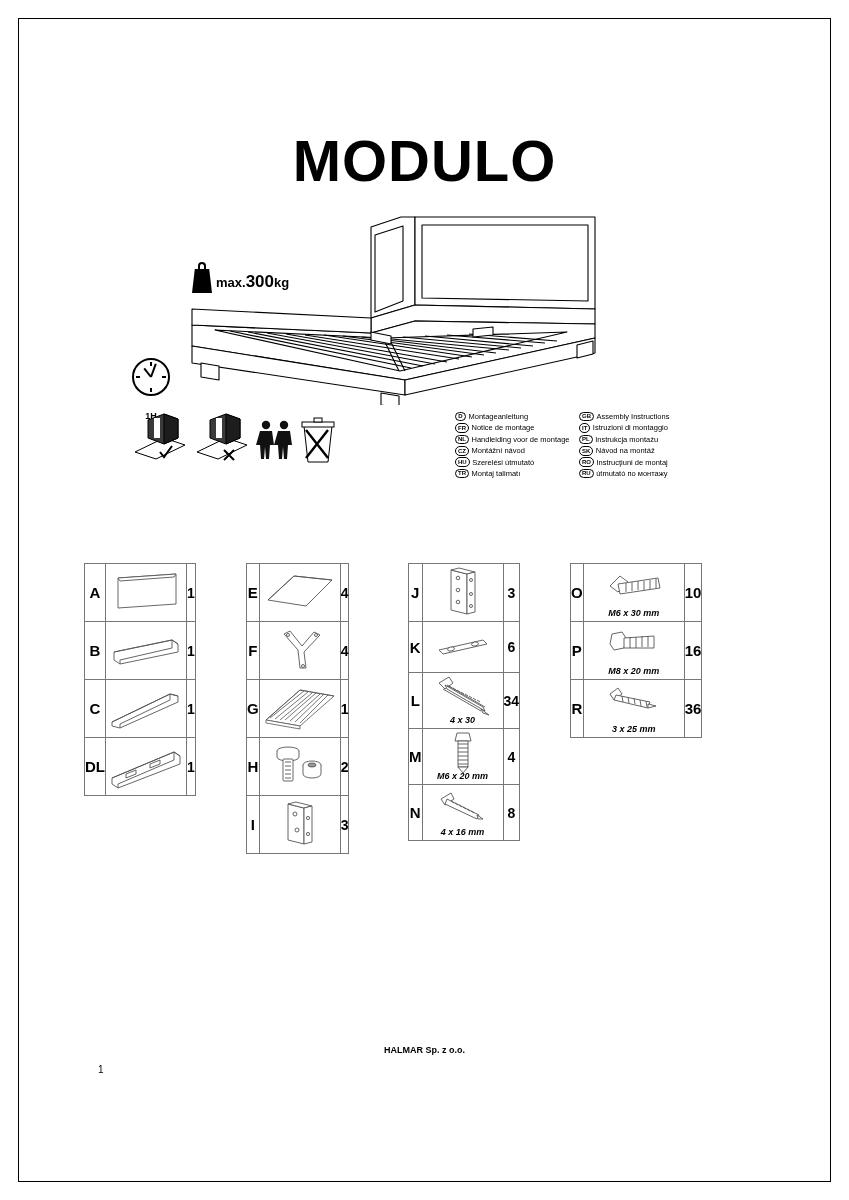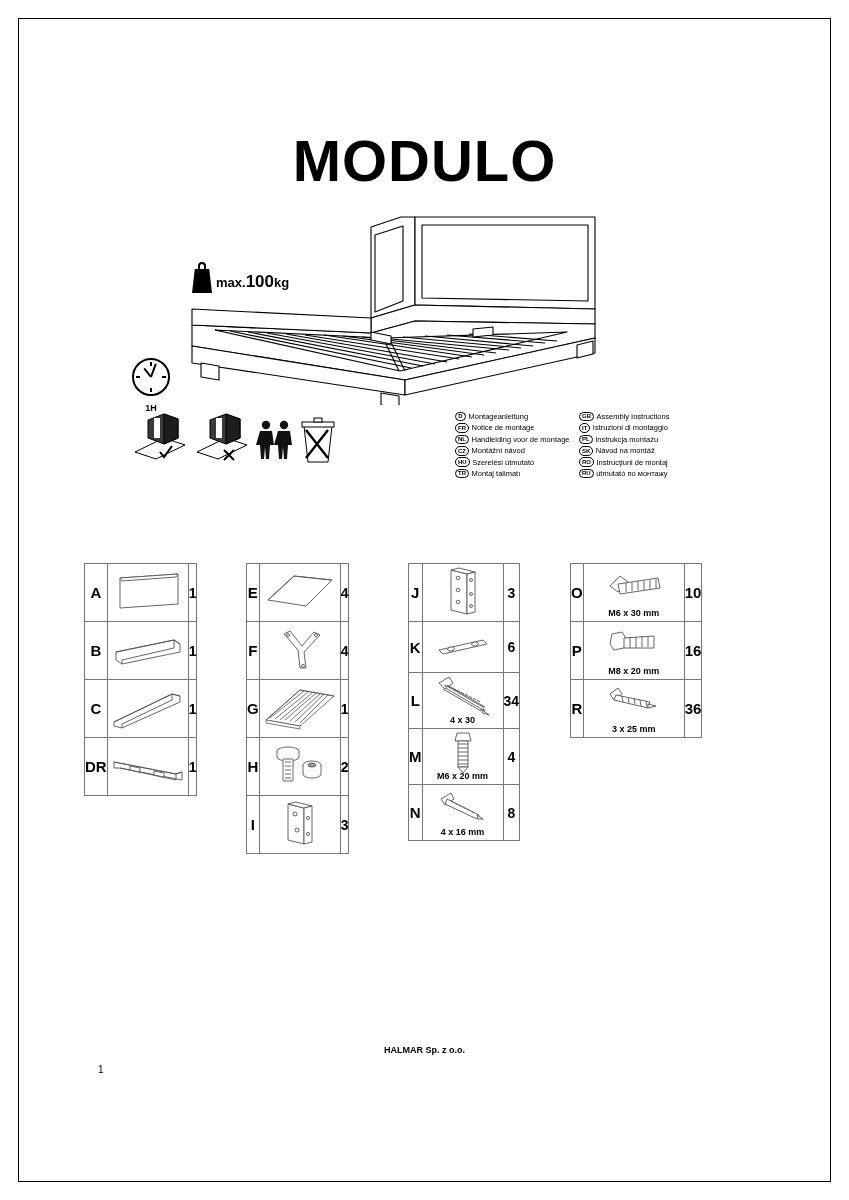--- a/index.html
+++ b/index.html
@@ -124,21 +124,21 @@
     position: absolute;
     left: 50%; top: 50%;
     width: 2px; height: 14px;
     background: #000;
     transform-origin: 50% 100%;
     transform: translate(-1px,-14px) rotate(20deg);
   }
   .clock-label {
     font-size: 9px;
     font-weight: bold;
-    margin-top: 7px;
+    margin-top: 15px;
   }
 
   
   .picto-row {
     position: absolute;
     left: 130px;
     top: 412px;
     width: 220px;
     height: 60px;
   }
@@ -192,20 +192,21 @@
     padding: 0;
   }
   td.lbl {
     width: 36px;
     text-align: center;
     font-size: 15px;
     font-weight: bold;
   }
   td.img {
     position: relative;
+    font-style: italic;
   }
   td.qty {
     width: 34px;
     text-align: center;
     font-size: 14px;
     font-weight: bold;
   }
   .cellimg {
     position: relative;
     width: 100%;
@@ -312,21 +313,21 @@
       </g>
     </svg>
   </div>
 
   <div class="weight-block">
     <div class="weight-icon">
       <div class="handle"></div>
       <div class="body"></div>
     </div>
     <div class="weight-text">
-      <span>max.</span><span class="big">100</span><span>kg</span>
+      <span>max.</span><span class="big">300</span><span>kg</span>
     </div>
   </div>
 
   <div class="clock-block">
     <div class="clock-face">
       <span class="tick t-top"></span>
       <span class="tick t-bottom"></span>
       <span class="tick t-left"></span>
       <span class="tick t-right"></span>
       <span class="hand-h"></span>
@@ -469,30 +470,30 @@
                 <polygon points="6,42 64,14 72,16 72,22 14,48 6,46"></polygon>
                 <polyline points="6,42 64,14 72,16" fill="none"></polyline>
                 <polyline points="64,14 64,20 14,44 14,48" fill="none"></polyline>
               </g>
             </svg>
           </div>
         </td>
         <td class="qty">1</td>
       </tr>
       <tr>
-        <td class="lbl">DR</td>
-        <td class="img">
-          <div class="cellimg">
-            <svg width="80" height="57" viewBox="0 0 80 57">
-              <g fill="#fff" stroke="#555" stroke-width="0.9">
-                <polygon points="6,24 68,36 74,34 74,42 12,30 6,30"></polygon>
-                <polyline points="6,24 68,36 74,34" fill="none"></polyline>
-                <polyline points="68,36 68,42 12,30" fill="none"></polyline>
-                <polygon points="22,28 32,30 32,34 22,32"></polygon>
-                <polygon points="46,33 56,35 56,39 46,37"></polygon>
+        <td class="lbl">DL</td>
+        <td class="img">
+          <div class="cellimg">
+            <svg width="80" height="57" viewBox="0 0 80 57">
+              <g fill="#fff" stroke="#555" stroke-width="0.9">
+                <polygon points="6,40 68,14 74,18 74,26 12,50 6,46"></polygon>
+                <polyline points="6,40 68,14 74,18" fill="none"></polyline>
+                <polyline points="68,14 68,22 12,46 12,50" fill="none"></polyline>
+                <polygon points="20,36 30,32 30,36 20,40"></polygon>
+                <polygon points="44,26 54,22 54,26 44,30"></polygon>
               </g>
             </svg>
           </div>
         </td>
         <td class="qty">1</td>
       </tr>
     </tbody>
       </table>
 
     <table class="pt" id="tbl-e">

